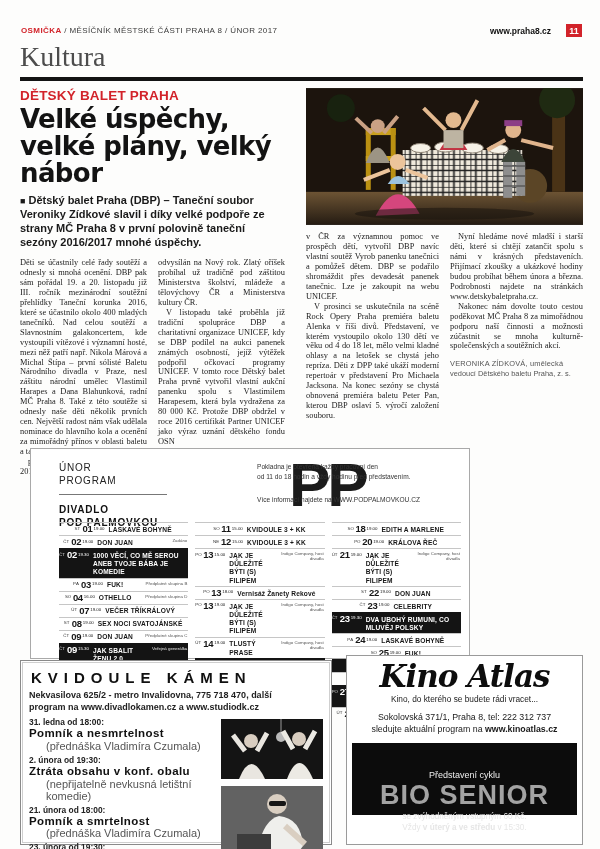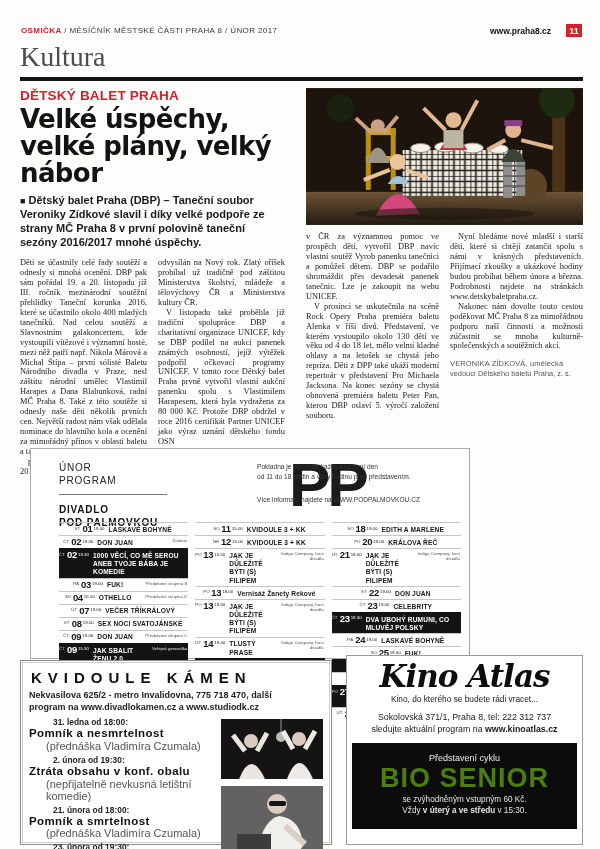--- a/index.html
+++ b/index.html
@@ -49,34 +49,34 @@
   .prow.hasnote .ptitle{padding-right:50px;}
   .pnote{position:absolute;right:1px;top:2px;width:50px;text-align:right;font-size:4.4px;line-height:1.15;color:#555;}
   .prow.black .pnote{color:#e8e8e8;}
   
   .kamen{position:absolute;top:660px;left:20px;width:312px;height:185px;border:1px solid #8a8a8a;box-shadow:inset 0 0 0 1px #fff, inset 0 0 0 2px #cfcfcf;box-sizing:border-box;padding:6px 8px;background:#fff;}
   .kamen-title{font-size:15px;font-weight:bold;letter-spacing:6px;color:#101010;margin:2px 0 4px 2px;}
   .kamen-addr{font-size:9px;font-weight:bold;line-height:1.3;color:#222;}
   .kamen-body{display:flex;gap:8px;margin-top:4px;}
   .kamen-events{flex:1;}
   .k-ev{margin-bottom:3px;}
-  .k-when{font-size:8.4px;font-weight:bold;color:#222;margin-left:24px;}
+  .k-when{font-size:8.4px;font-weight:bold;color:#222;}
   .k-title{font-size:11.5px;font-weight:bold;letter-spacing:.4px;color:#111;line-height:1.1;}
   .k-desc{font-size:11px;color:#555;padding-left:17px;}
   .kamen-photos{width:102px;display:flex;flex-direction:column;gap:7px;margin-top:2px;}
   .kamen-photos svg{display:block;}
   .kino{position:absolute;top:655px;left:346px;width:237px;height:190px;border:1px solid #9a9a9a;box-sizing:border-box;text-align:center;background:#fff;padding-top:4px;}
   .kino-logo{font-family:"DejaVu Serif",serif;font-style:italic;font-weight:bold;font-size:31px;letter-spacing:-1px;color:#0d0d0d;line-height:1.05;}
   .kino-tagline{font-size:8.3px;color:#222;margin-top:1px;}
   .kino-addr{font-size:8.8px;color:#1a1a1a;margin-top:7px;line-height:1.4;}
   .kino-prog{font-size:8.8px;color:#1a1a1a;}
   .kino-prog b{font-weight:bold;}
-  .bio{background:#0c0c0c;color:#fff;margin:8px 5px 0 5px;height:86px;padding-top:10px;box-sizing:border-box;}
+  .bio{background:#0c0c0c;color:#fff;margin:8px 5px 0 5px;height:72px;padding-top:27px;box-sizing:border-box;}
   .bio-label{font-size:9px;color:#eee;}
-  .bio-title{font-size:27px;font-weight:bold;letter-spacing:1px;color:#4d7c0f;line-height:1.15;}
+  .bio-title{font-size:27px;font-weight:bold;letter-spacing:1px;color:#a3a3a3;line-height:1.15;}
   .bio-info{font-size:8.2px;color:#e6e6e6;line-height:1.35;}
 </style>
 </head>
 <body>
 
 <div class="masthead">
   <div class="mh-left">
     <span class="mh-brand">OSMIČKA</span><span> / MĚSÍČNÍK MĚSTSKÉ ČÁSTI PRAHA 8 / ÚNOR 2017</span>
   </div>
   <div class="mh-right">

